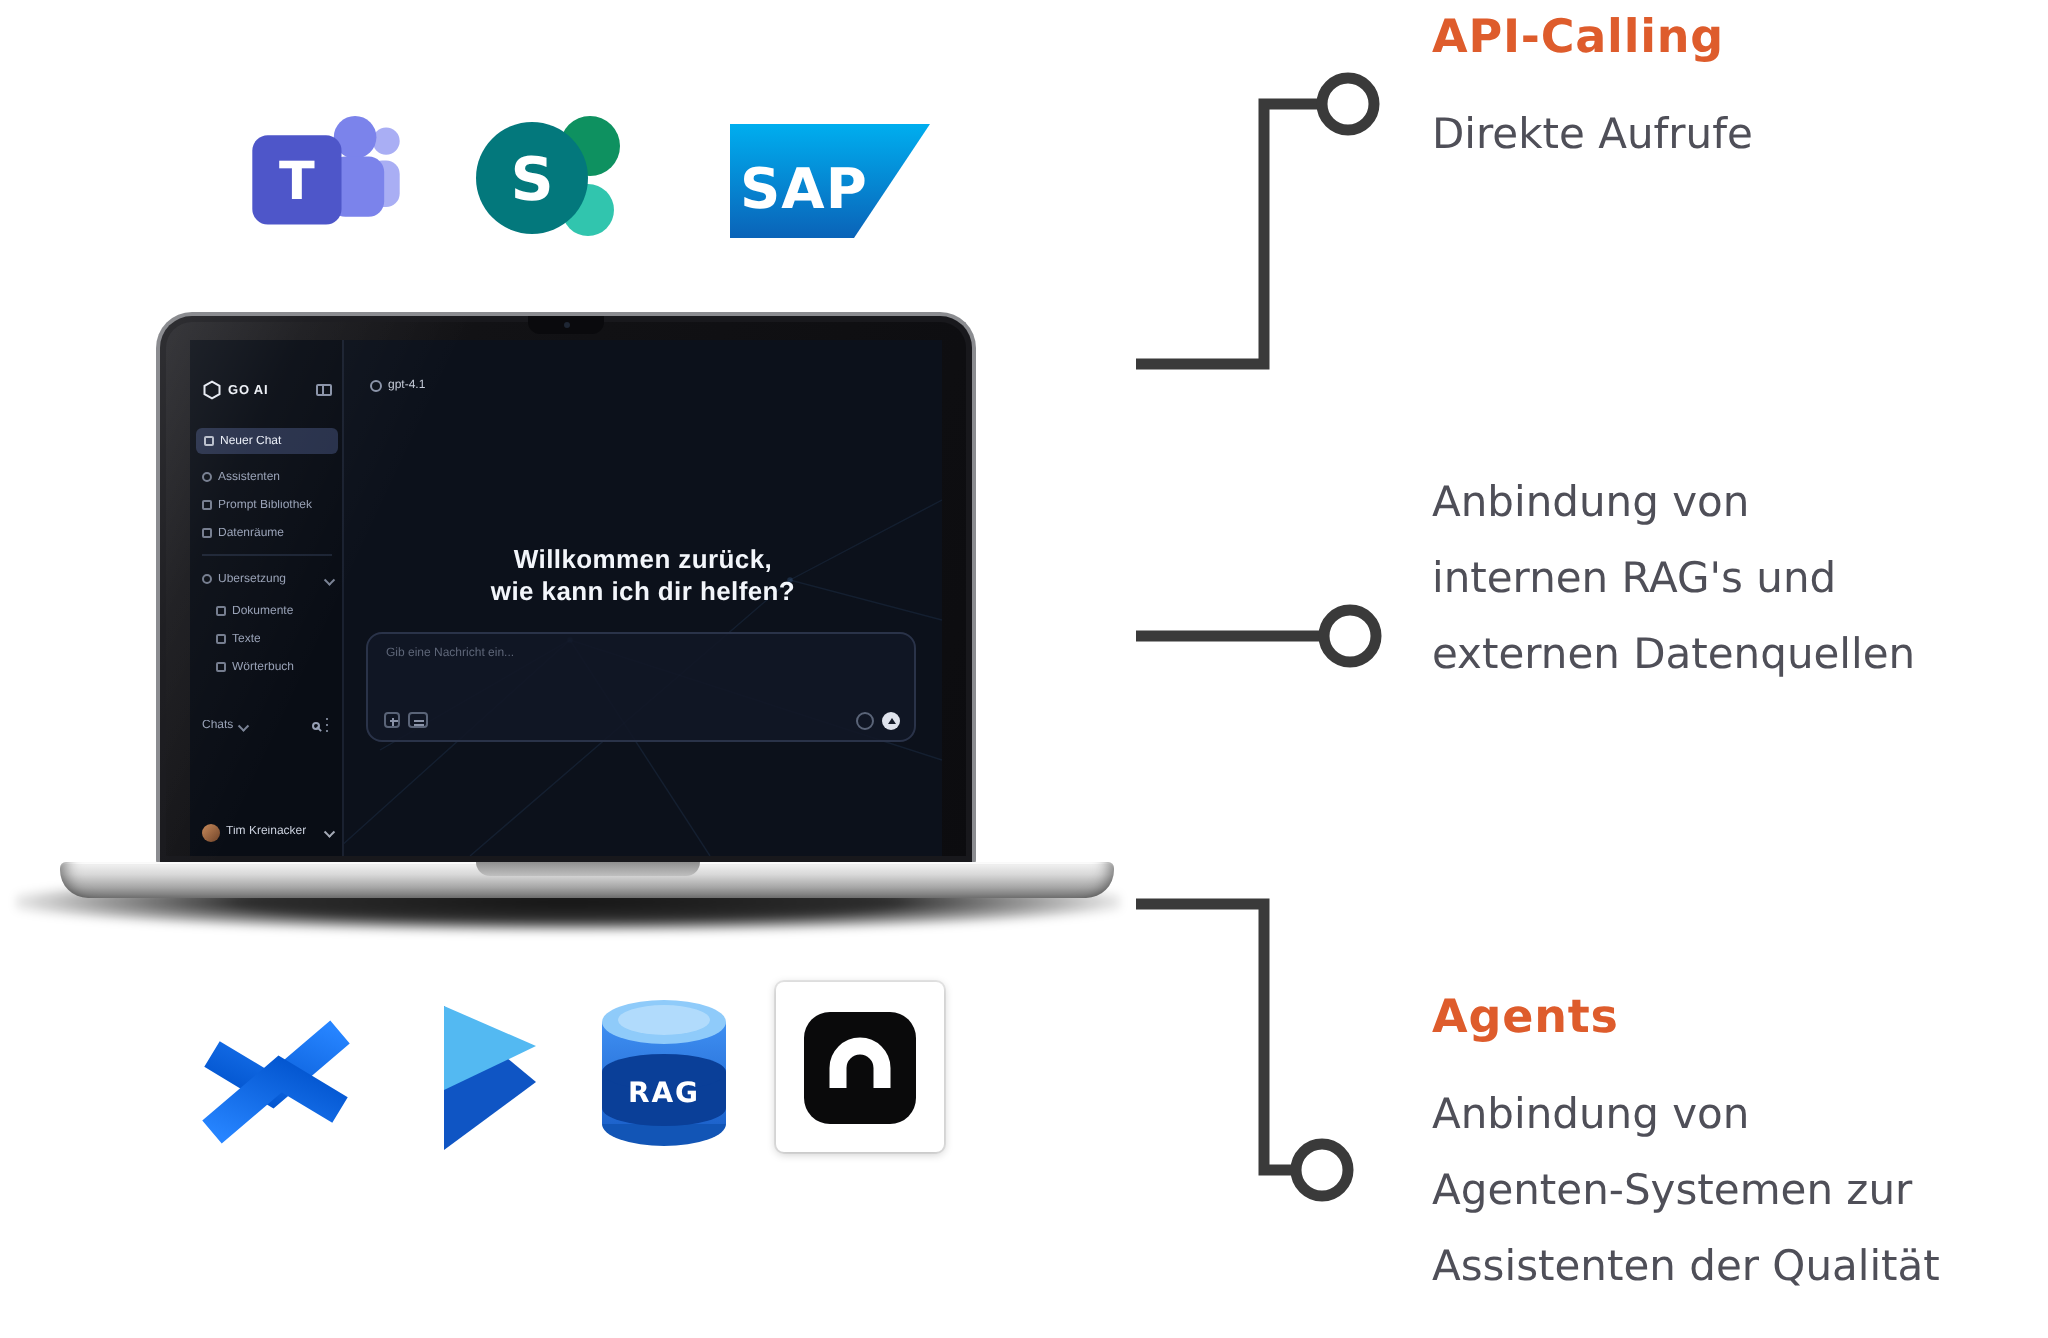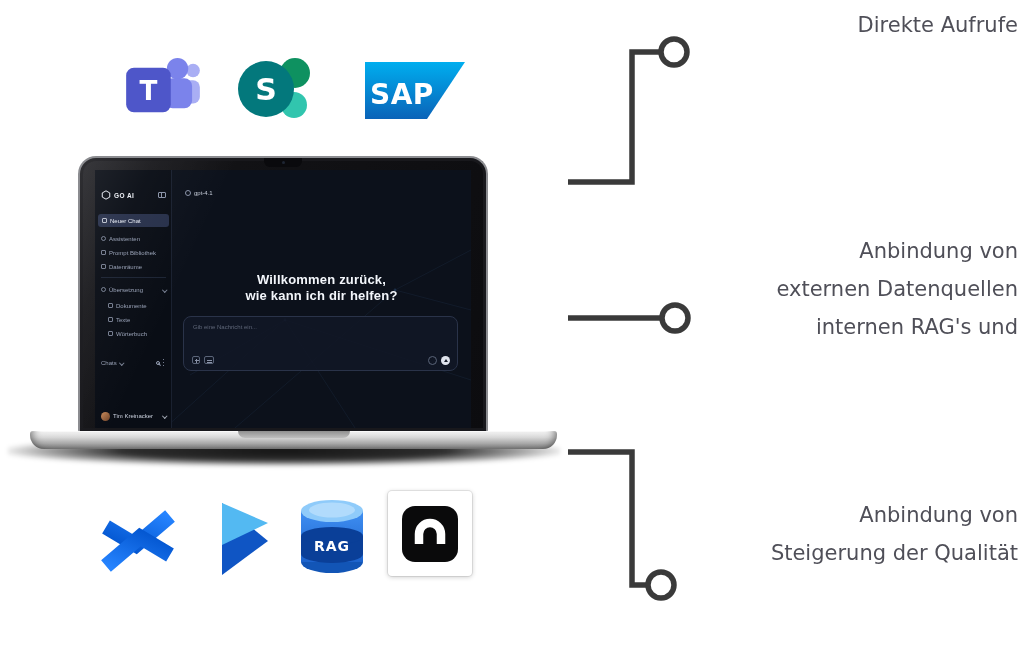--- a/index.html
+++ b/index.html
@@ -3,21 +3,21 @@
 <meta charset="utf-8">
 <style>
   html,body{margin:0;padding:0;background:#fff;}
   *{box-sizing:border-box;}
   .stage{position:relative;width:1024px;height:669px;background:#ffffff;overflow:hidden;
          font-family:"DejaVu Sans","Liberation Sans",sans-serif;}
 
   
   .info{position:absolute;left:716px;width:302px;}
   .info-title{font-size:23px;font-weight:bold;color:#DE5C2C;letter-spacing:.4px;margin:0 0 16px 0;}
-  .info-line{font-size:21px;color:#4F4F58;line-height:38px;white-space:nowrap;text-align:right;}
+  .info-line{font-size:21px;color:#4F4F58;line-height:38px;white-space:nowrap;}
 
   
   .connectors{position:absolute;left:0;top:0;pointer-events:none;}
 
   
   .laptop-shadow{position:absolute;left:8px;top:436px;width:552px;height:30px;
     background:radial-gradient(ellipse at center, rgba(8,8,8,.95) 0%, rgba(8,8,8,.85) 42%, rgba(8,8,8,.35) 62%, rgba(8,8,8,0) 74%);
     filter:blur(2px);}
   .laptop-screen{position:absolute;left:78px;top:156px;width:410px;height:276px;
     background:linear-gradient(115deg,#232327 0%,#121215 30%,#0c0c0f 100%);
@@ -293,27 +293,30 @@
 
   <div class="agent-card">
     <div class="agent-square">
       <svg width="56" height="56" viewBox="0 0 56 56">
         <path d="M17 38 V28 a11 11 0 0 1 22 0 v10" stroke="#ffffff" stroke-width="8.5" fill="none"></path>
       </svg>
     </div>
   </div>
 
   <div class="info" style="top:6px">
+    <div class="info-title">API-Calling</div>
     <div class="info-line">Direkte Aufrufe</div>
   </div>
 
   <div class="info" style="top:232px">
     <div class="info-line">Anbindung von</div>
+    <div class="info-line">internen RAG's und</div>
     <div class="info-line">externen Datenquellen</div>
-    <div class="info-line">internen RAG's und</div>
   </div>
 
   <div class="info" style="top:496px">
+    <div class="info-title">Agents</div>
     <div class="info-line">Anbindung von</div>
-    <div class="info-line">Steigerung der Qualität</div>
+    <div class="info-line">Agenten-Systemen zur</div>
+    <div class="info-line">Assistenten der Qualität</div>
   </div>
 
 </div>
 
 </body></html>

